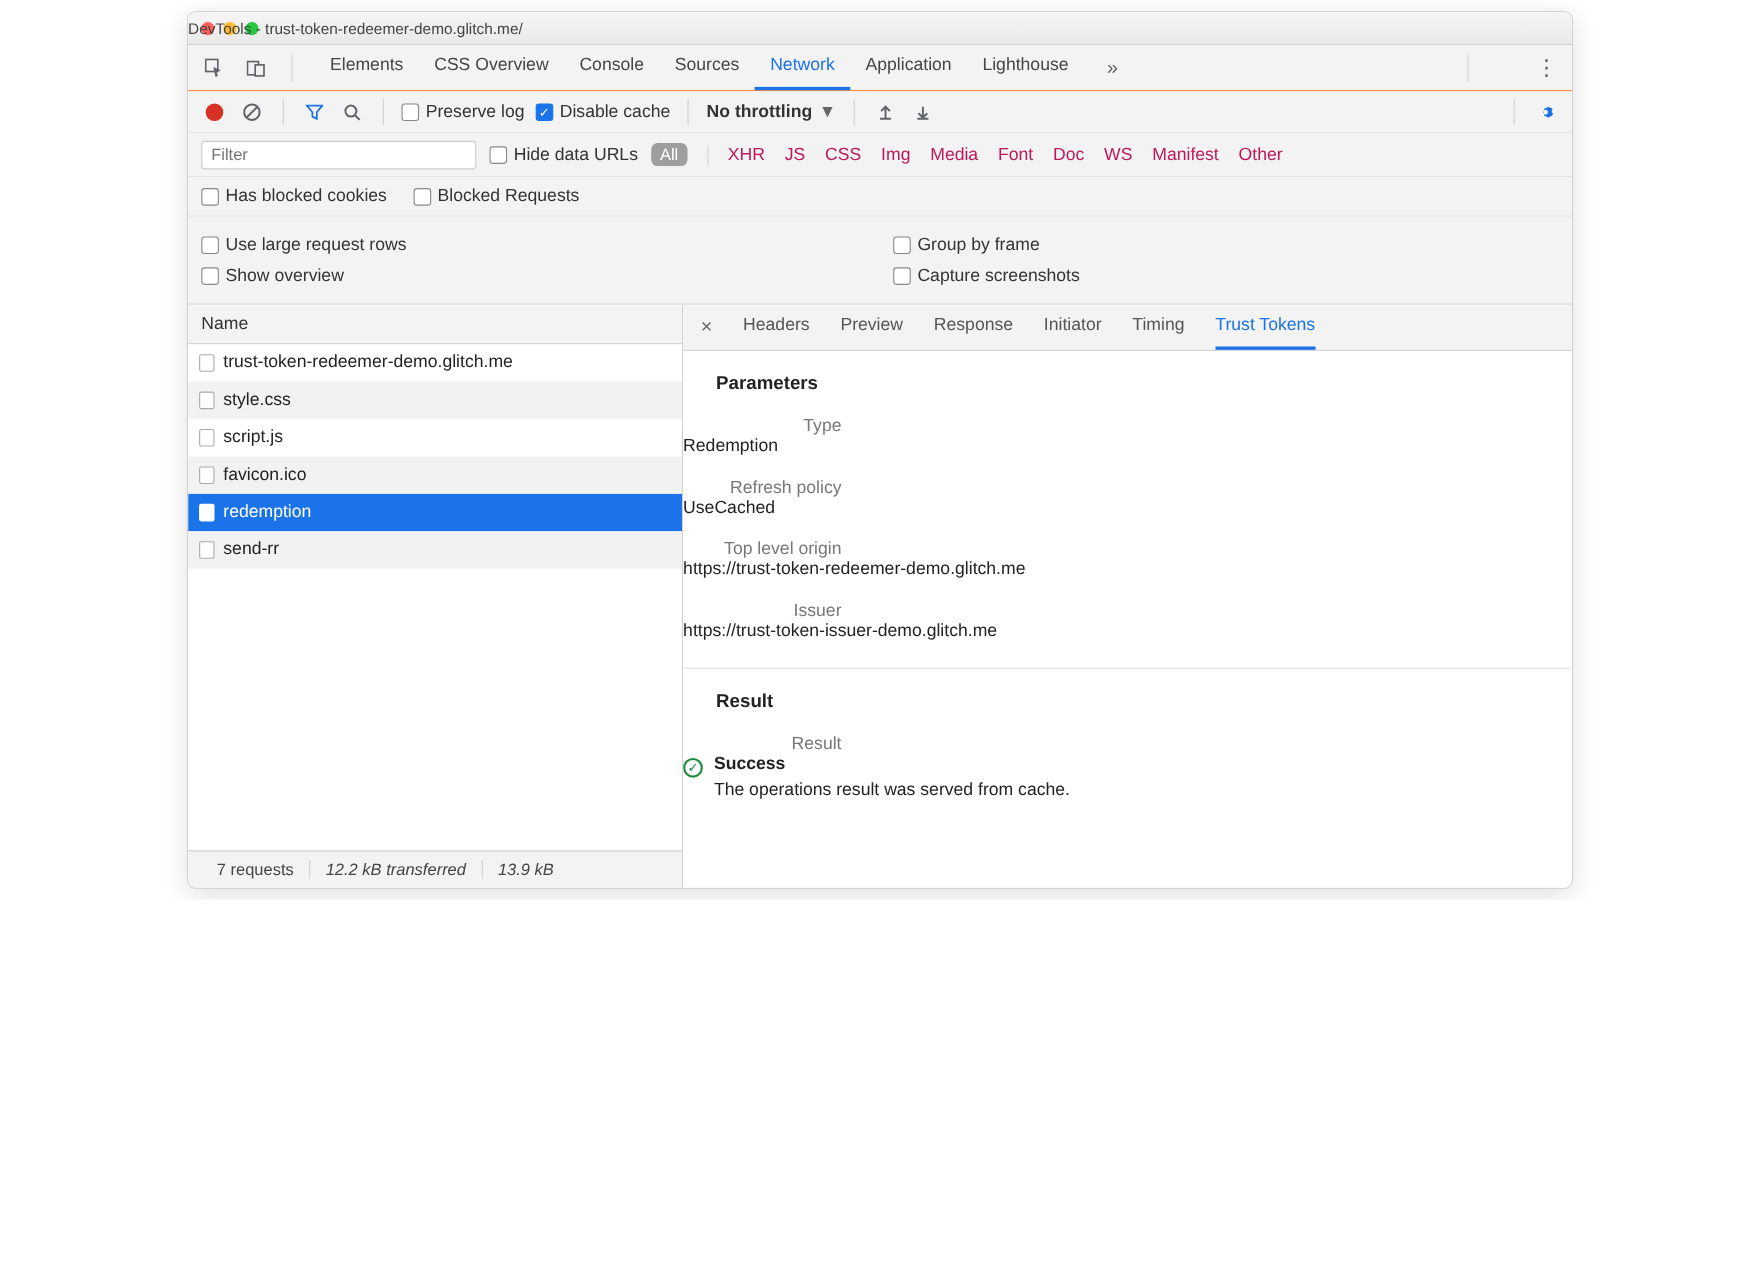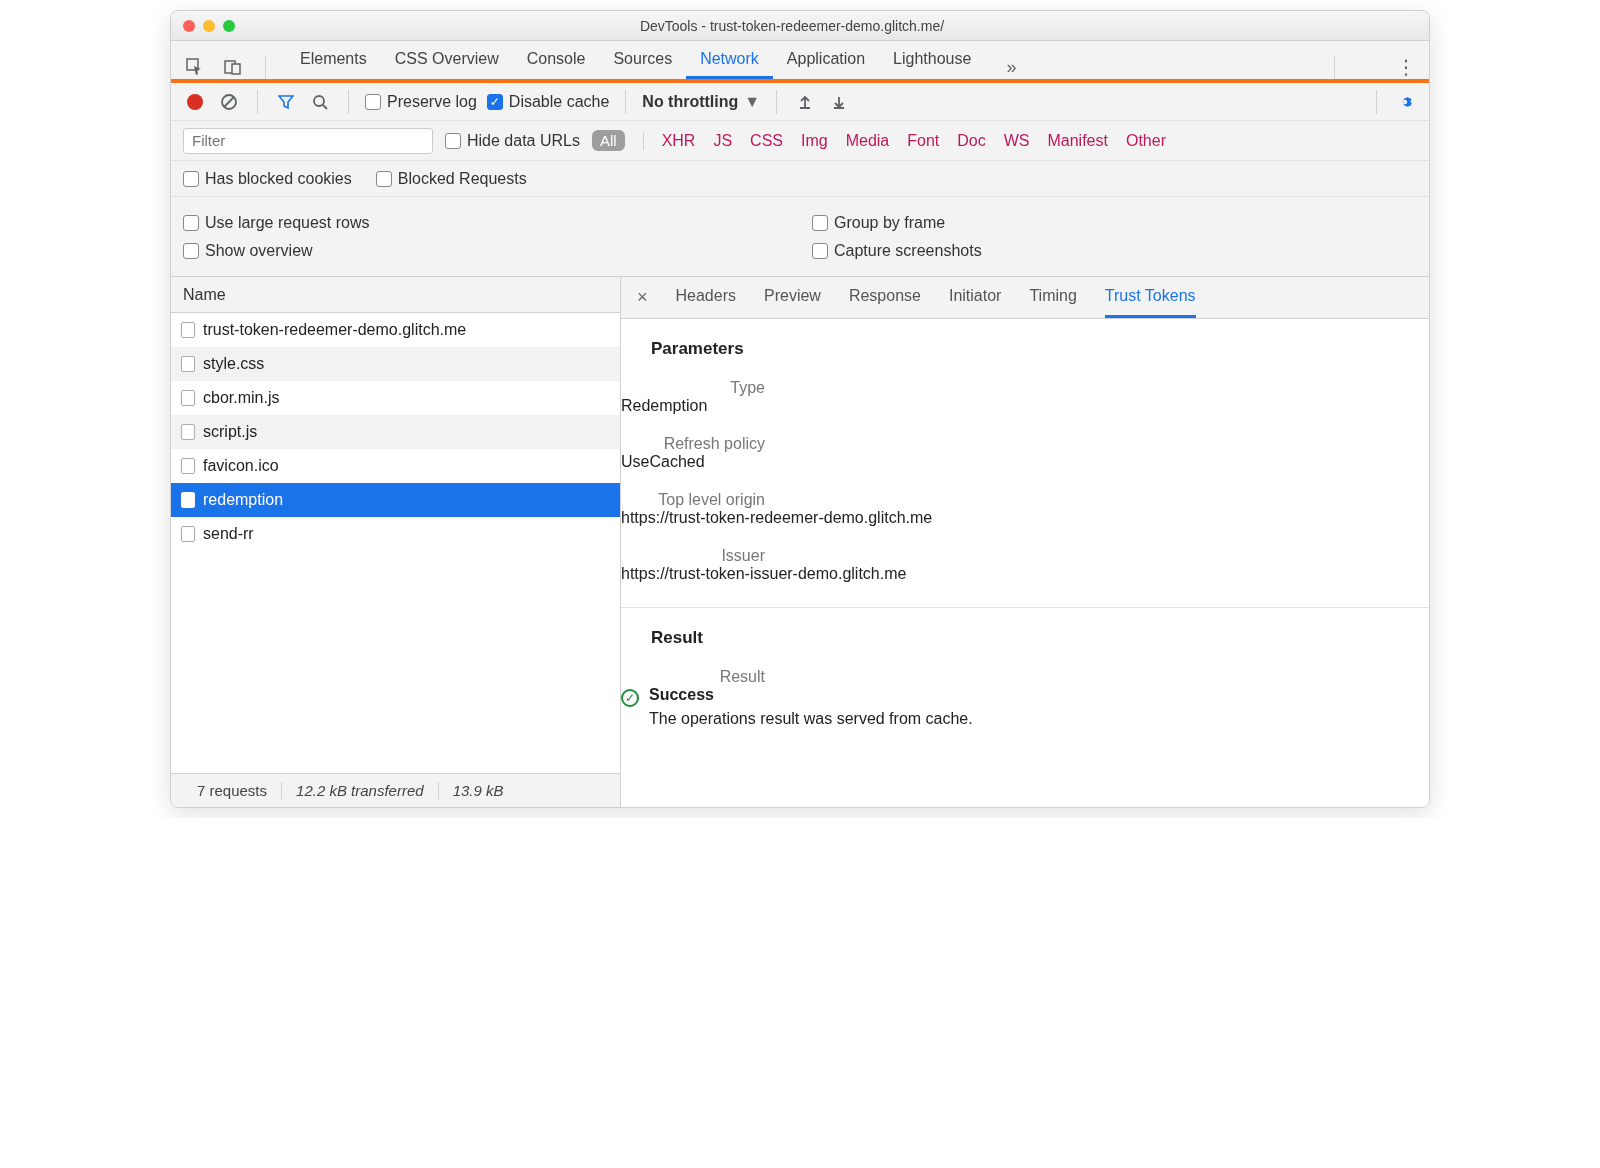--- a/index.html
+++ b/index.html
@@ -2,22 +2,22 @@
 <html><head>
 <meta charset="utf-8">
 <style>
   * { box-sizing: border-box; margin: 0; padding: 0; }
   body { font-family: -apple-system, BlinkMacSystemFont, "Helvetica Neue", Arial, sans-serif; font-size: 15px; color: #222; background: #fff; }
   .window { width: 1260px; margin: 10px auto; border: 1px solid #d0d0d0; border-radius: 8px; overflow: hidden; box-shadow: 0 6px 24px rgba(0,0,0,0.12); background: #fff; }
   .titlebar { height: 30px; background: linear-gradient(#f6f6f6,#e8e8e8); display: flex; align-items: center; padding: 0 12px; border-bottom: 1px solid #d0d0d0; position: relative; }
   .traffic { display: flex; gap: 8px; }
   .dot { width: 12px; height: 12px; border-radius: 50%; }
   .dot.red { background: #ff5f57; } .dot.yellow { background: #febc2e; } .dot.green { background: #28c840; }
-  .title { position: absolute; left: 0; right: 16px; text-align: center; font-size: 14px; color: #444; }
-  .tabs-main { display: flex; align-items: flex-end; height: 42px; border-bottom: 4px solid #f97316; padding: 0 12px; gap: 14px; background: #f3f3f3; }
+  .title { position: absolute; left: 0; right: 16px; text-align: left; font-size: 14px; color: #444; }
+  .tabs-main { display: flex; align-items: center; height: 42px; border-bottom: 1px solid #f97316; padding: 0 12px; gap: 14px; background: #f3f3f3; }
   .tab-main { padding: 0 14px; height: 100%; display: flex; align-items: center; color: #444; font-size: 16px; cursor: pointer; border-bottom: 3px solid transparent; }
   .tab-main.active { color: #1a73e8; border-bottom-color: #1a73e8; }
   .spacer { flex: 1; }
   .icon-btn { width: 24px; height: 24px; display: flex; align-items: center; justify-content: center; color: #5f6368; cursor: pointer; }
   .vsep { width: 1px; height: 24px; background: #d0d0d0; margin: 0 6px; }
   .toolbar2 { display: flex; align-items: center; height: 38px; padding: 0 12px; gap: 10px; border-bottom: 1px solid #e2e2e2; background: #f3f3f3; }
   .record-dot { width: 16px; height: 16px; border-radius: 50%; background: #d93025; }
   .checkbox { display: flex; align-items: center; gap: 6px; font-size: 16px; color: #333; cursor: pointer; }
   .cb { width: 16px; height: 16px; border: 1.5px solid #888; border-radius: 3px; background: #fff; display: inline-flex; align-items: center; justify-content: center; }
   .cb.checked { background: #1a73e8; border-color: #1a73e8; }
@@ -225,24 +225,20 @@
           <div class="req-item">
             <span class="file-icon"></span>
             <span>trust-token-redeemer-demo.glitch.me</span>
           </div>
           <div class="req-item">
             <span class="file-icon"></span>
             <span>style.css</span>
           </div>
           <div class="req-item">
             <span class="file-icon"></span>
-            <span>cbor.min.js</span>
-          </div>
-          <div class="req-item">
-            <span class="file-icon"></span>
             <span>script.js</span>
           </div>
           <div class="req-item">
             <span class="file-icon"></span>
             <span>favicon.ico</span>
           </div>
           <div class="req-item selected">
             <span class="file-icon"></span>
             <span>redemption</span>
           </div>

